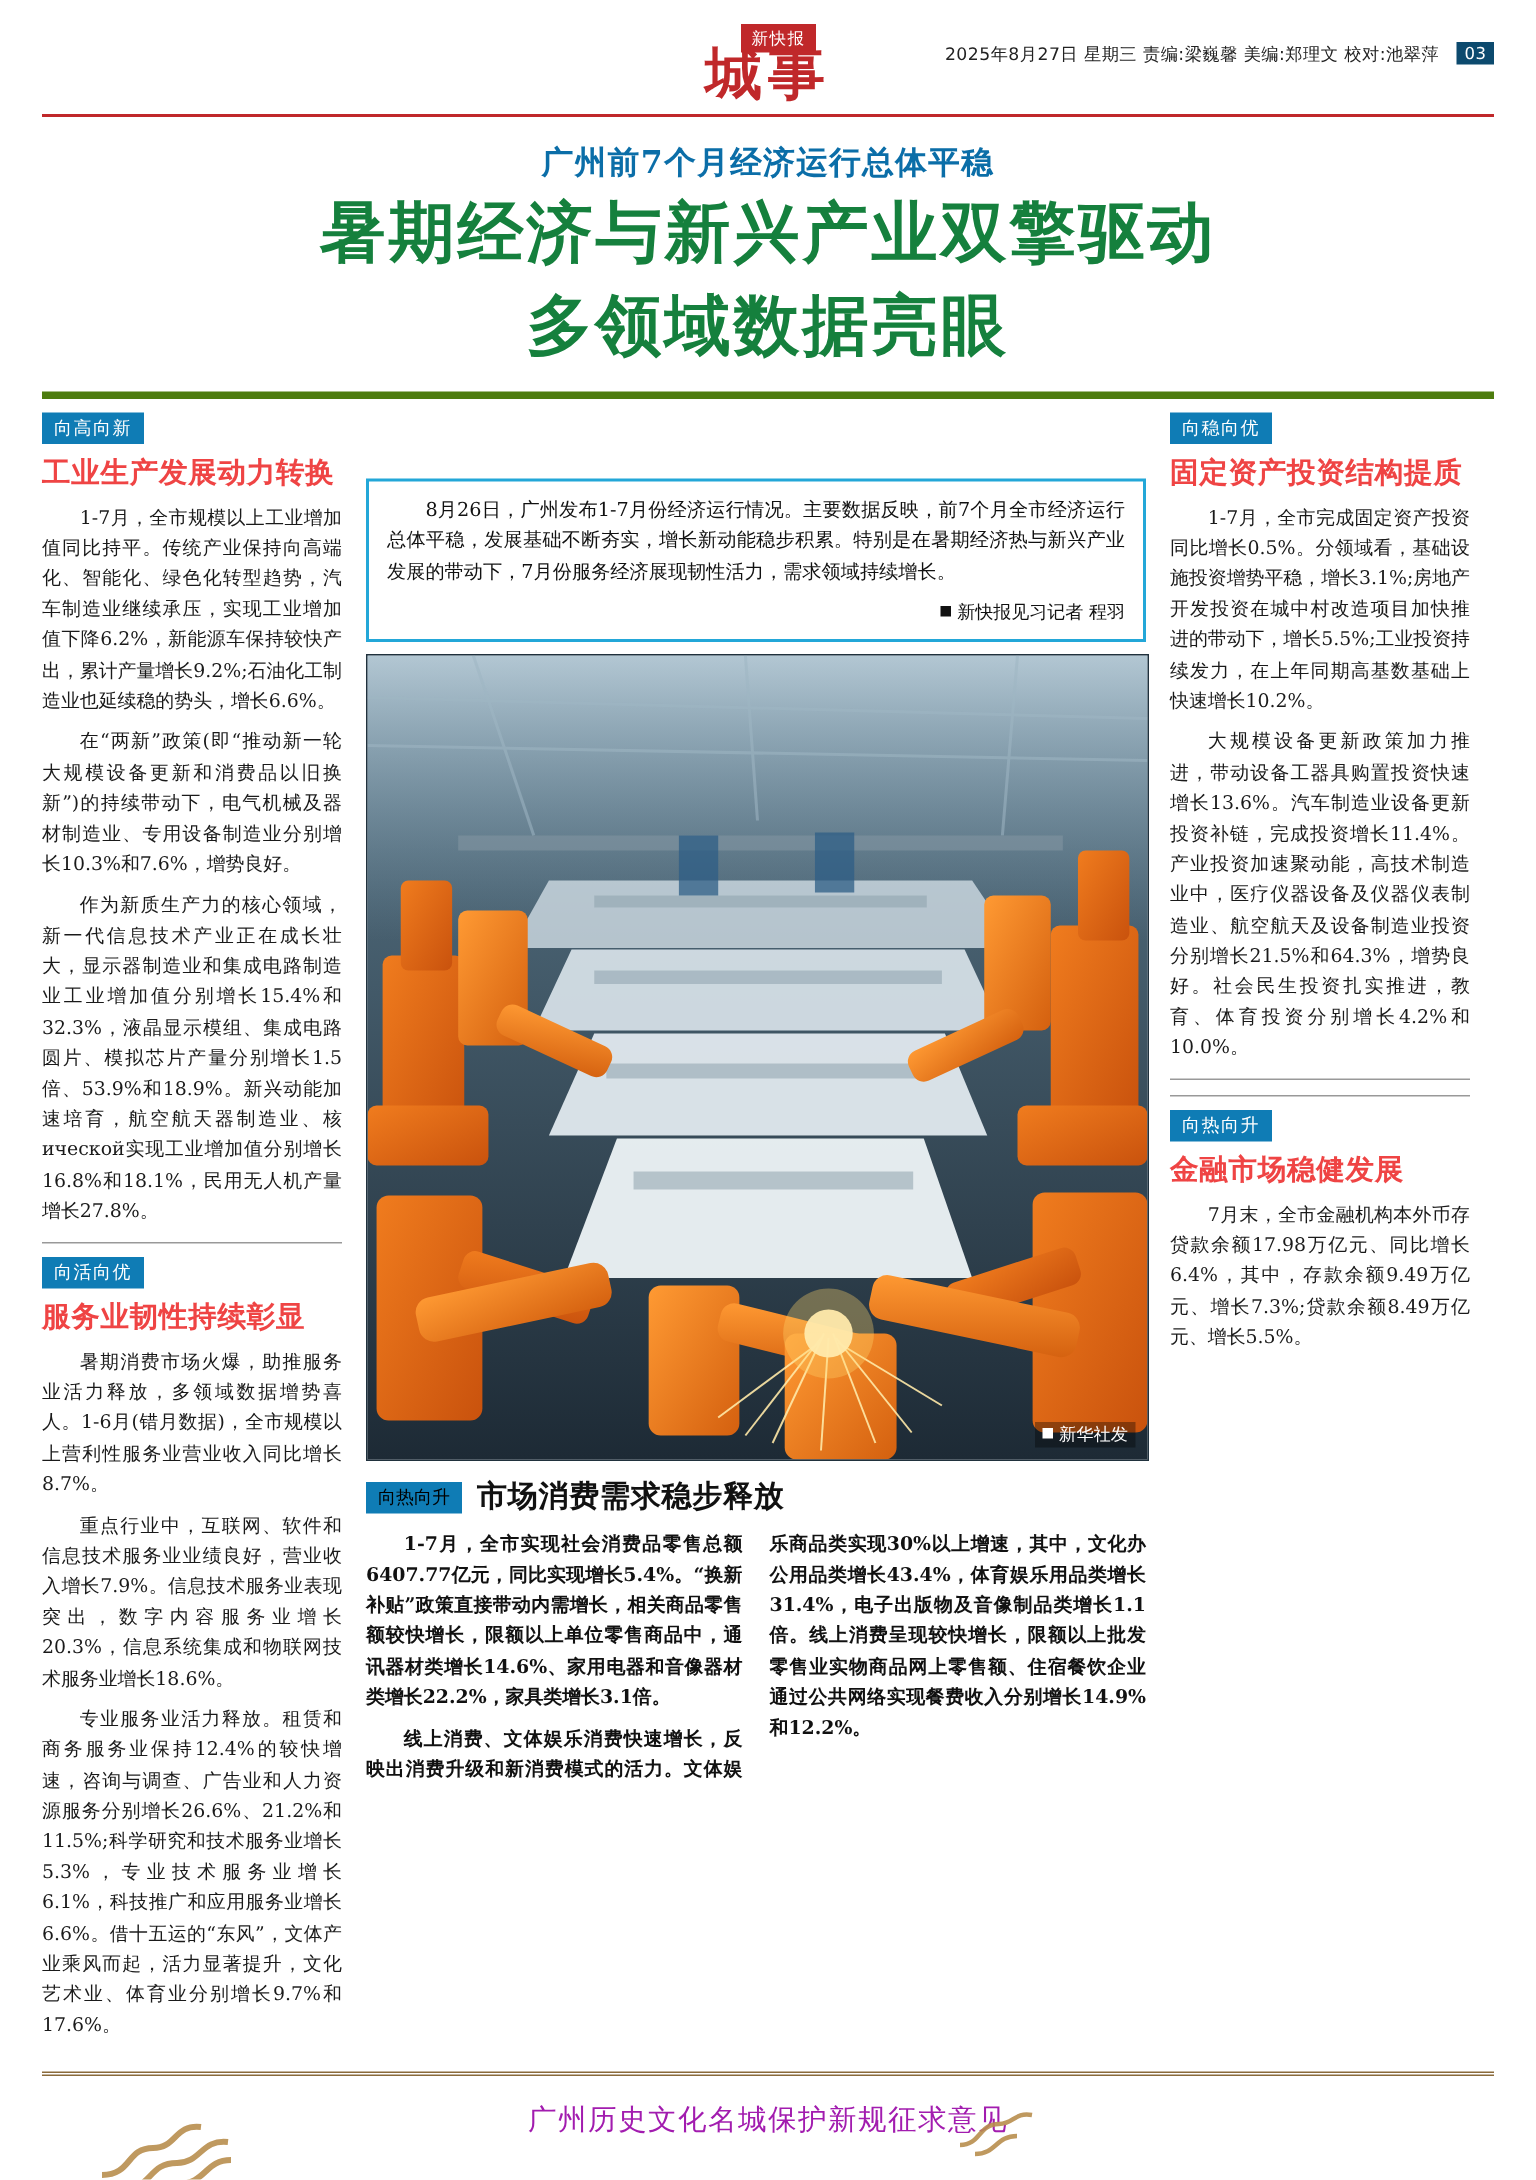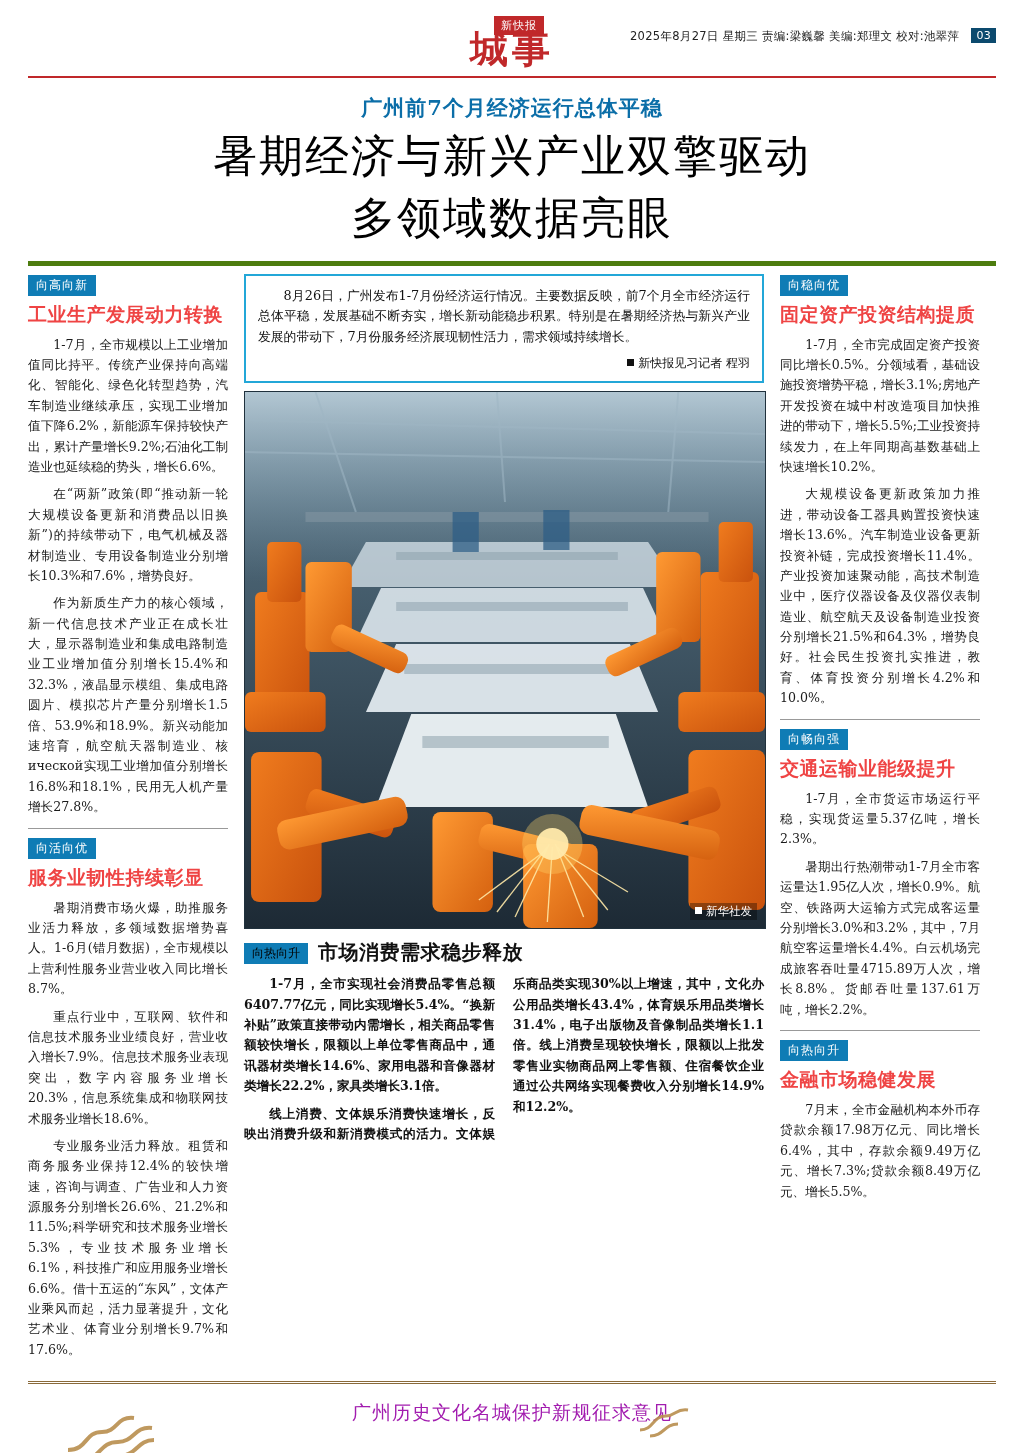--- a/index.html
+++ b/index.html
@@ -33,21 +33,21 @@
   }
 
   
   .headline-wrap{text-align:center;padding:16px 0 10px 0;}
   .kicker{
     font-family:"DejaVu Serif","Liberation Serif",serif;
     font-size:21px;color:#0b6ea8;font-weight:bold;letter-spacing:1px;
   }
   .h-main{
     font-family:"DejaVu Serif","Liberation Serif",serif;
-    font-weight:normal;color:#000000;font-size:44px;line-height:1.28;letter-spacing:2px;
+    font-weight:bold;color:#15803d;font-size:44px;line-height:1.28;letter-spacing:2px;
     margin-top:6px;
   }
 
   
   .body-grid{
     display:flex;gap:16px;align-items:flex-start;
     border-top:5px solid #4d7c0f;padding-top:8px;margin-top:4px;
   }
   .col{width:200px;}
   .col-mid{width:520px;}
@@ -65,21 +65,21 @@
     font-size:12.6px;line-height:1.62;text-align:justify;margin:0 0 7px 0;color:#1a1a1a;
     text-indent:2em;
   }
   .divider{border-top:1px solid #999;margin:10px 0 8px 0;}
 
   
   .lead-box{
     border:2px solid #23a7d8;padding:10px 12px 8px 12px;
     font-family:"DejaVu Serif","Liberation Serif",serif;
     font-size:12.8px;line-height:1.62;text-align:justify;
-    position:relative;background:#fff;
+    position:relative;background:#fff;margin-top:45px;
   }
   .lead-box p{margin:0;text-indent:2em;}
   .byline{text-align:right;font-size:12px;margin-top:6px;}
   .byline .sq{display:inline-block;width:7px;height:7px;background:#111;margin-right:4px;vertical-align:1px;}
   .photo{
     margin-top:8px;width:100%;height:536px;position:relative;overflow:hidden;
     background:
       radial-gradient(circle at 28% 22%, rgba(255,255,255,.20), rgba(0,0,0,0) 45%),
       linear-gradient(180deg,#9fb6c6 0%,#6e8ea3 14%,#4c6f86 32%,#3d5d72 52%,#2f4a5d 72%,#22323f 100%);
     border:1px solid #20313d;
@@ -272,26 +272,20 @@
     </div>
 
     <div class="col">
       <div>
         <div class="sec-tag">向稳向优</div>
         <div class="sec-title">固定资产投资结构提质</div>
         <p class="t">1-7月，全市完成固定资产投资同比增长0.5%。分领域看，基础设施投资增势平稳，增长3.1%;房地产开发投资在城中村改造项目加快推进的带动下，增长5.5%;工业投资持续发力，在上年同期高基数基础上快速增长10.2%。</p>
         <p class="t">大规模设备更新政策加力推进，带动设备工器具购置投资快速增长13.6%。汽车制造业设备更新投资补链，完成投资增长11.4%。产业投资加速聚动能，高技术制造业中，医疗仪器设备及仪器仪表制造业、航空航天及设备制造业投资分别增长21.5%和64.3%，增势良好。社会民生投资扎实推进，教育、体育投资分别增长4.2%和10.0%。</p>
       </div>
       <div class="divider"></div>
-      <div>
-        <div class="sec-tag">向畅向强</div>
-        <div class="sec-title">交通运输业能级提升</div>
-        <p class="t">1-7月，全市货运市场运行平稳，实现货运量5.37亿吨，增长2.3%。</p>
-        <p class="t">暑期出行热潮带动1-7月全市客运量达1.95亿人次，增长0.9%。航空、铁路两大运输方式完成客运量分别增长3.0%和3.2%，其中，7月航空客运量增长4.4%。白云机场完成旅客吞吐量4715.89万人次，增长8.8%。货邮吞吐量137.61万吨，增长2.2%。</p>
-      </div>
       <div class="divider"></div>
       <div>
         <div class="sec-tag">向热向升</div>
         <div class="sec-title">金融市场稳健发展</div>
         <p class="t">7月末，全市金融机构本外币存贷款余额17.98万亿元、同比增长6.4%，其中，存款余额9.49万亿元、增长7.3%;贷款余额8.49万亿元、增长5.5%。</p>
       </div>
     </div>
   </div>
 
   <div class="feature">

